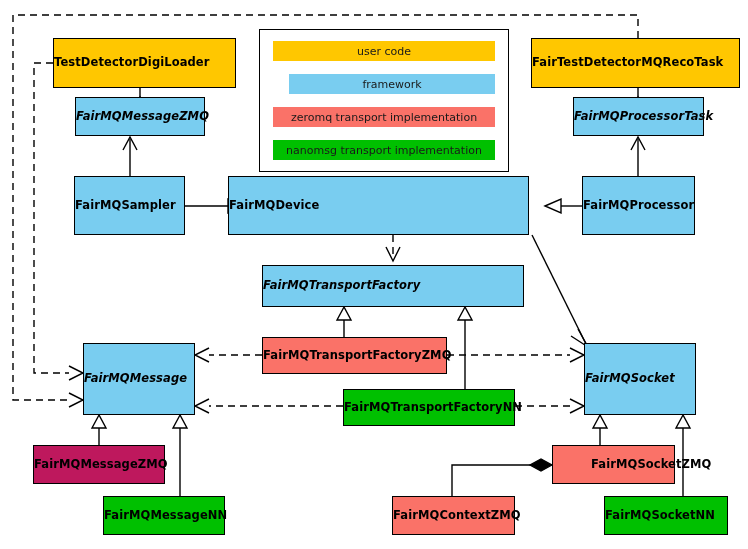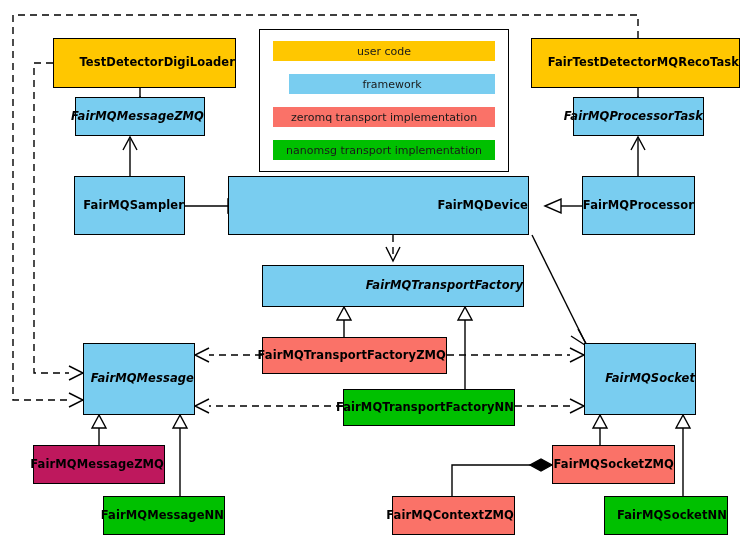--- a/index.html
+++ b/index.html
@@ -8,21 +8,21 @@
     width:748px;height:549px;
     background:#ffffff;
     font-family:"DejaVu Sans","Liberation Sans",sans-serif;
     overflow:hidden;
   }
   svg.layer{position:absolute;left:0;top:0;width:748px;height:549px;pointer-events:none;}
   .node{
     position:absolute;
     box-sizing:border-box;
     border:1.4px solid #000000;
-    display:flex;align-items:center;justify-content:flex-end;
+    display:flex;align-items:center;justify-content:flex-start;
     text-align:center;
     font-size:11.5px;
     font-weight:bold;
     color:#000000;
     line-height:1.15;
     letter-spacing:0.1px;
   }
   .node.italic{font-style:italic;}
   .legend-box{
     position:absolute;
@@ -205,21 +205,21 @@
   </div>
 
   <div class="node" style="left:33px;top:445px;width:132px;height:39px;background:#be185d;">
     <span>FairMQMessageZMQ</span>
   </div>
 
   <div class="node" style="left:103px;top:496px;width:122px;height:39px;background:#00C000;">
     <span>FairMQMessageNN</span>
   </div>
 
-  <div class="node" style="left:552px;top:445px;width:123px;height:39px;background:#FA7268;">
+  <div class="node" style="left:552px;top:445px;width:123px;height:39px;background:#FA7268;padding-left:38px;">
     <span>FairMQSocketZMQ</span>
   </div>
 
   <div class="node" style="left:392px;top:496px;width:123px;height:39px;background:#FA7268;">
     <span>FairMQContextZMQ</span>
   </div>
 
   <div class="node" style="left:604px;top:496px;width:124px;height:39px;background:#00C000;">
     <span>FairMQSocketNN</span>
   </div>

